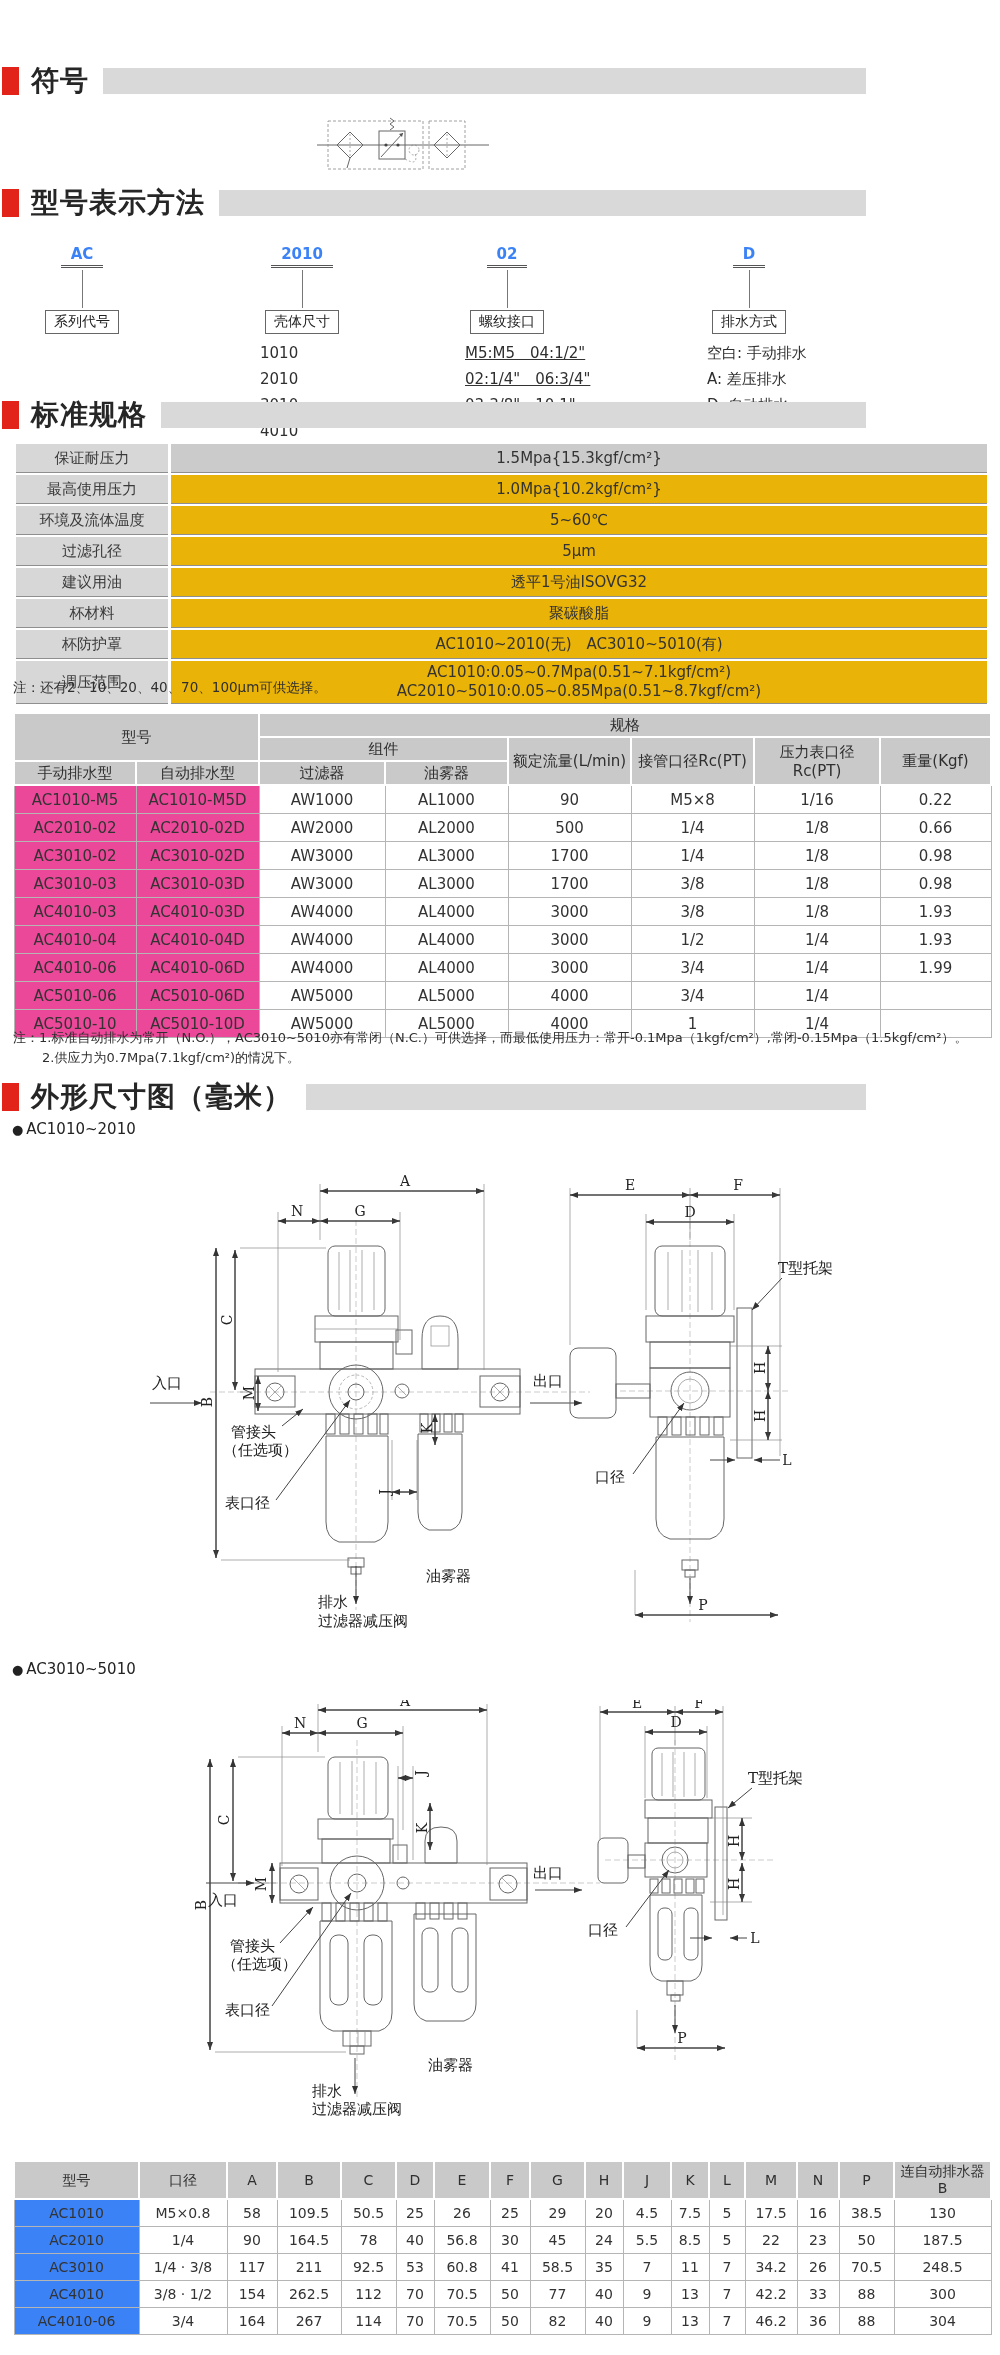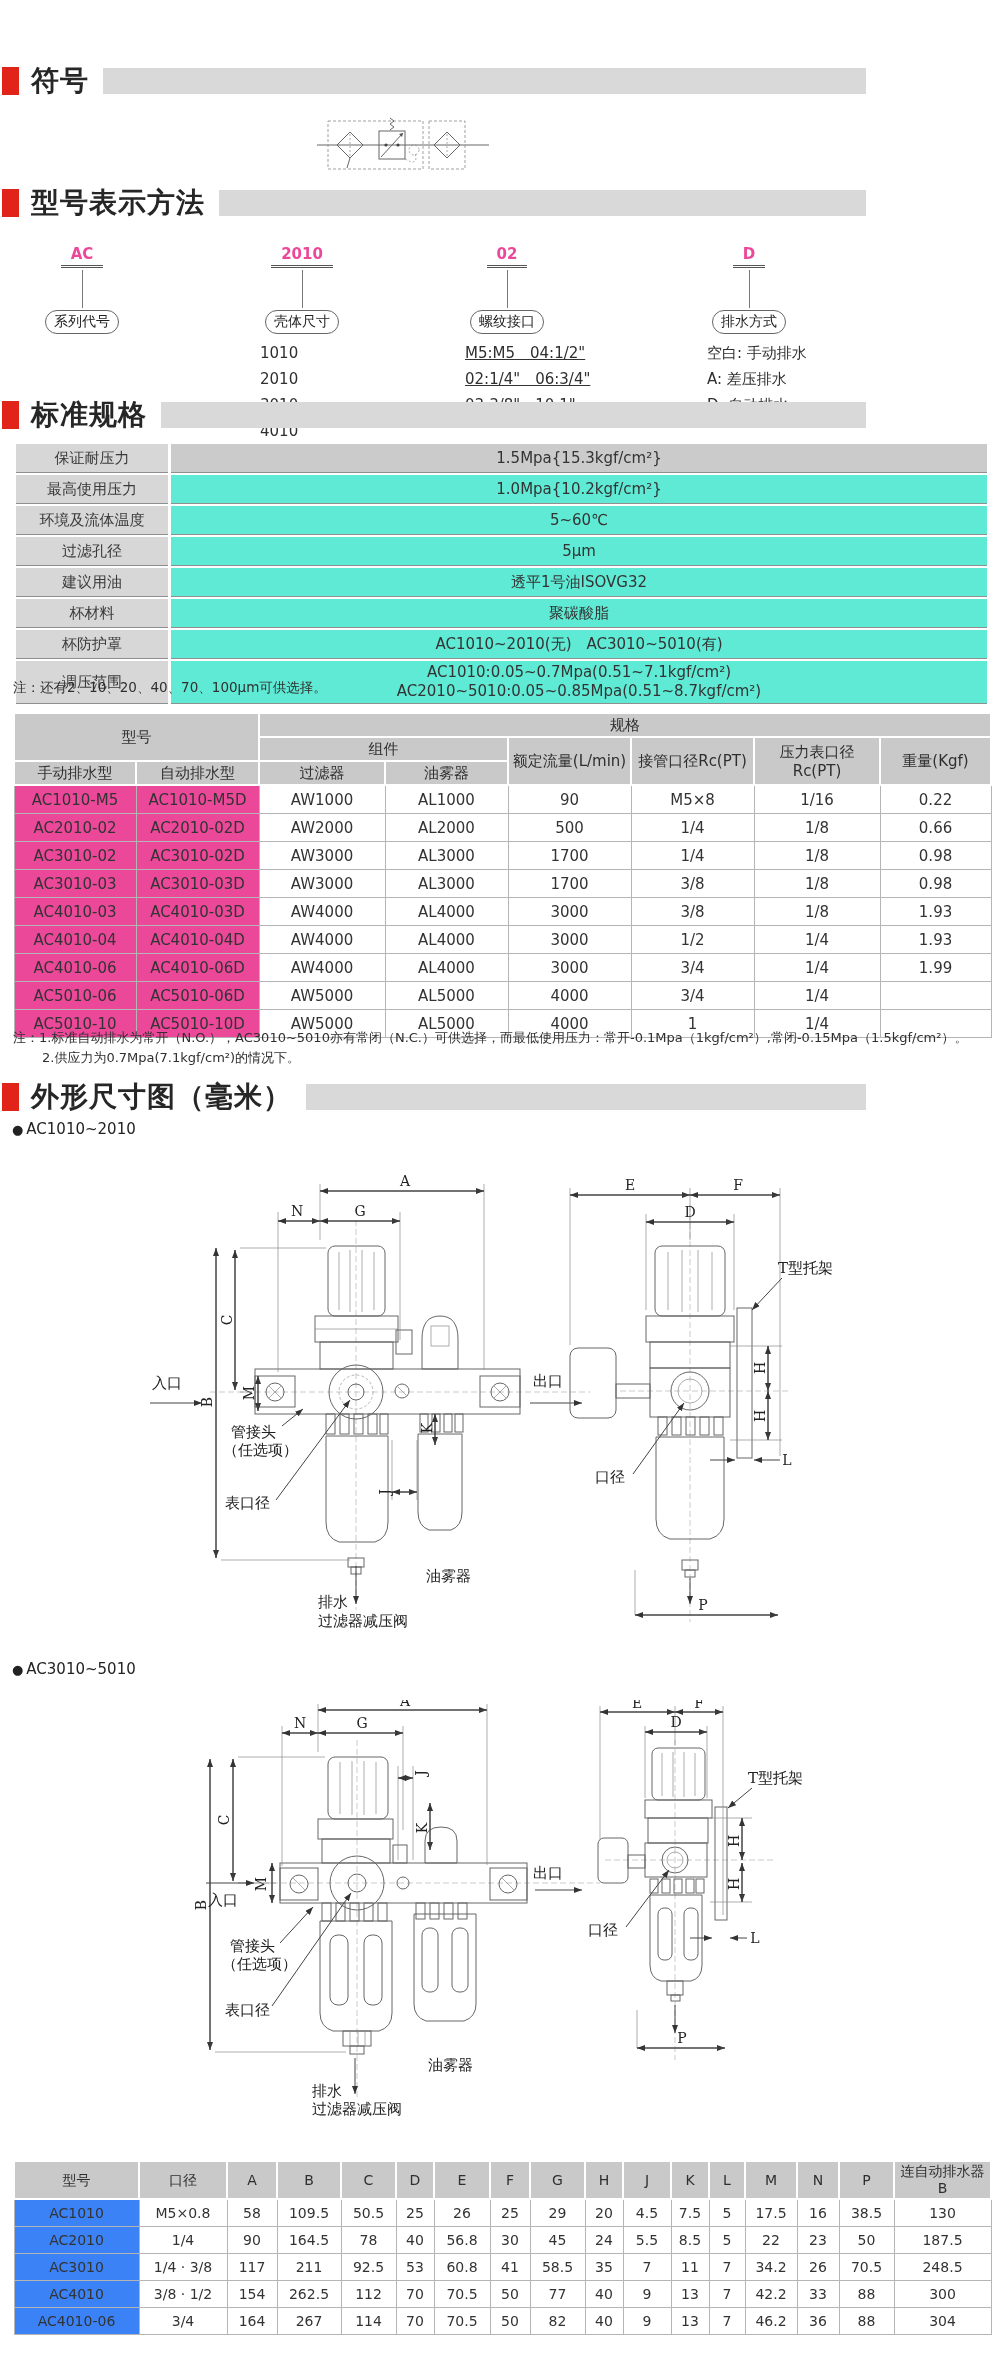--- a/index.html
+++ b/index.html
@@ -5,29 +5,29 @@
   html,body{margin:0;padding:0;background:#fff;}
   body{width:1000px;height:2355px;position:relative;font-family:"DejaVu Sans","Liberation Sans",sans-serif;color:#333;overflow:hidden;}
   .abs{position:absolute;}
   
   .sec{position:absolute;left:2px;width:864px;display:flex;align-items:center;}
   .red-sq{width:17px;height:28px;background:#e2231a;flex:0 0 17px;}
   .sec-title{font-size:28px;font-weight:bold;color:#262626;margin-left:12px;white-space:nowrap;letter-spacing:1px;}
   .sec-bar{flex:1;height:26px;background:#d9d9d9;margin-left:14px;}
   
   .tree-col{position:absolute;width:112px;text-align:center;}
-  .code{display:inline-block;font-weight:bold;font-size:15px;color:#ec4899;border-bottom:3px double #555;padding:0 10px 2px;}
+  .code{display:inline-block;font-weight:bold;font-size:15px;color:#3b82f6;border-bottom:3px double #555;padding:0 10px 2px;}
   .vline{width:1px;height:38px;background:#777;margin:2px auto 0;}
-  .bubble{display:inline-block;border:1px solid #666;border-radius:12px;padding:2px 8px;font-size:14px;color:#222;white-space:nowrap;margin-top:2px;}
+  .bubble{display:inline-block;border:1px solid #666;border-radius:0;padding:2px 8px;font-size:14px;color:#222;white-space:nowrap;margin-top:2px;}
   .opts{margin-top:6px;text-align:left;padding-left:14px;font-size:15px;line-height:26px;color:#2f2f2f;white-space:nowrap;}
   
   .spec-table{position:absolute;left:13px;top:442px;width:977px;border-collapse:separate;border-spacing:3px 2px;font-size:15px;}
   .spec-table td{border-bottom:1px solid #8f8f8f;height:24px;}
   .spec-table td.label{background:#d7d7d7;width:150px;text-align:center;color:#3a3a3a;}
-  .spec-table td.value{background:#5eead4;text-align:center;white-space:pre-line;line-height:19px;padding:2px 8px;}
+  .spec-table td.value{background:#eab308;text-align:center;white-space:pre-line;line-height:19px;padding:2px 8px;}
   .spec-table td.value.shaded{background:#cbcbcb;}
   .note{position:absolute;font-size:13.5px;color:#2f2f2f;white-space:nowrap;}
   
   .mtable{position:absolute;left:13px;top:712px;width:977px;border-collapse:collapse;table-layout:fixed;font-size:15px;text-align:center;}
   .mtable th{background:#c9c9c9;font-weight:normal;color:#2f2f2f;border:2px solid #fff;height:20px;}
   .mtable td{background:#fff;border:1px solid #b5b5b5;border-top:1px solid #858585;height:25px;}
   .mtable td.mcol{background:#ec4899;}
   
   .dtable{position:absolute;left:13px;top:2160px;width:977px;border-collapse:collapse;table-layout:fixed;font-size:14px;text-align:center;}
   .dtable th{background:#c9c9c9;font-weight:normal;color:#2f2f2f;border:2px solid #fff;height:34px;white-space:pre-line;line-height:17px;}

